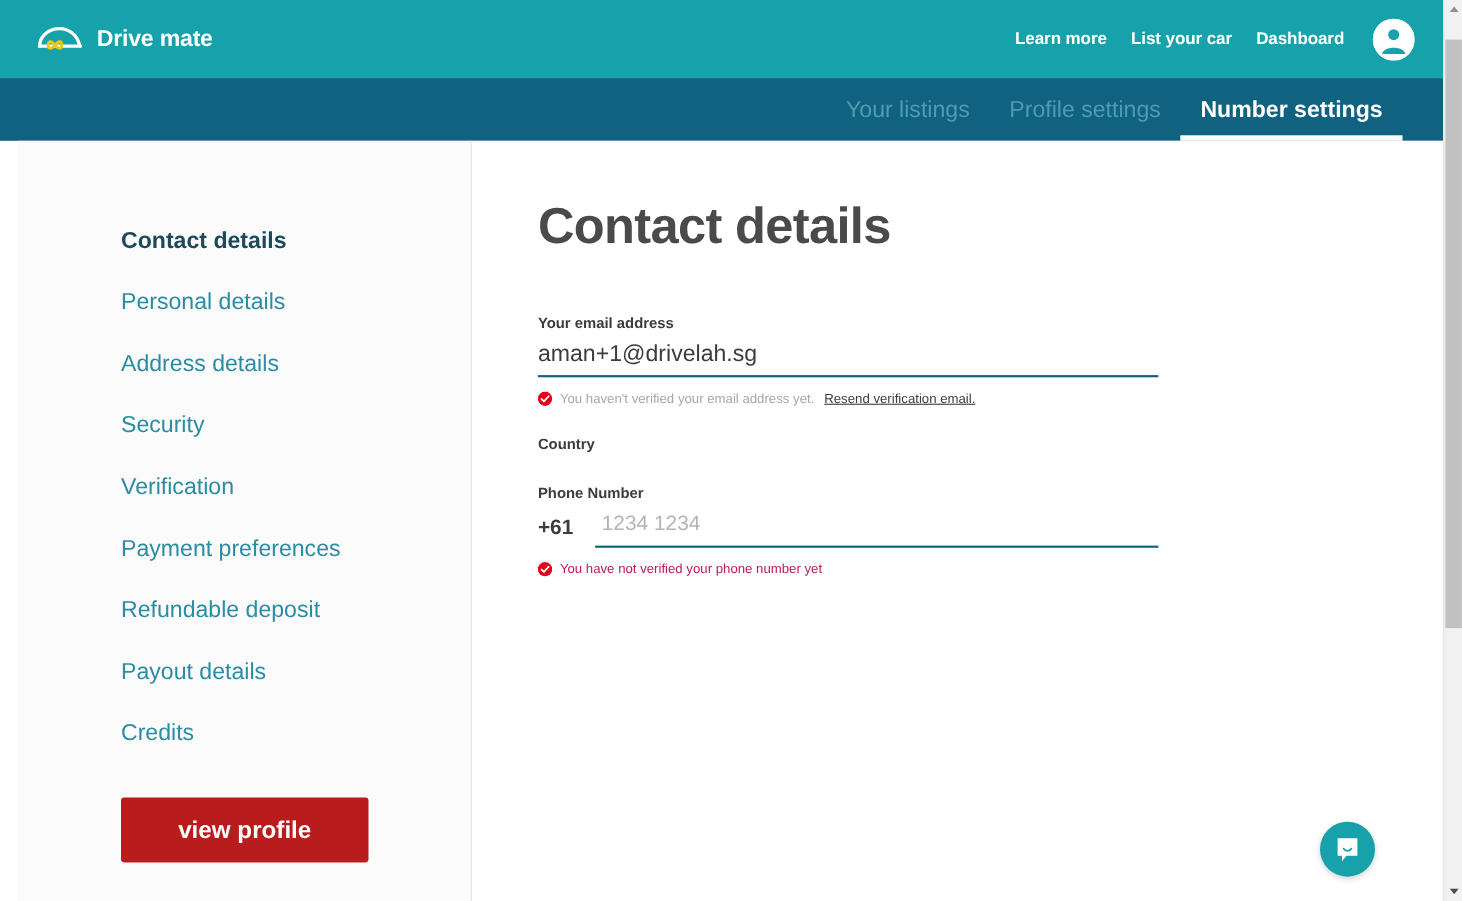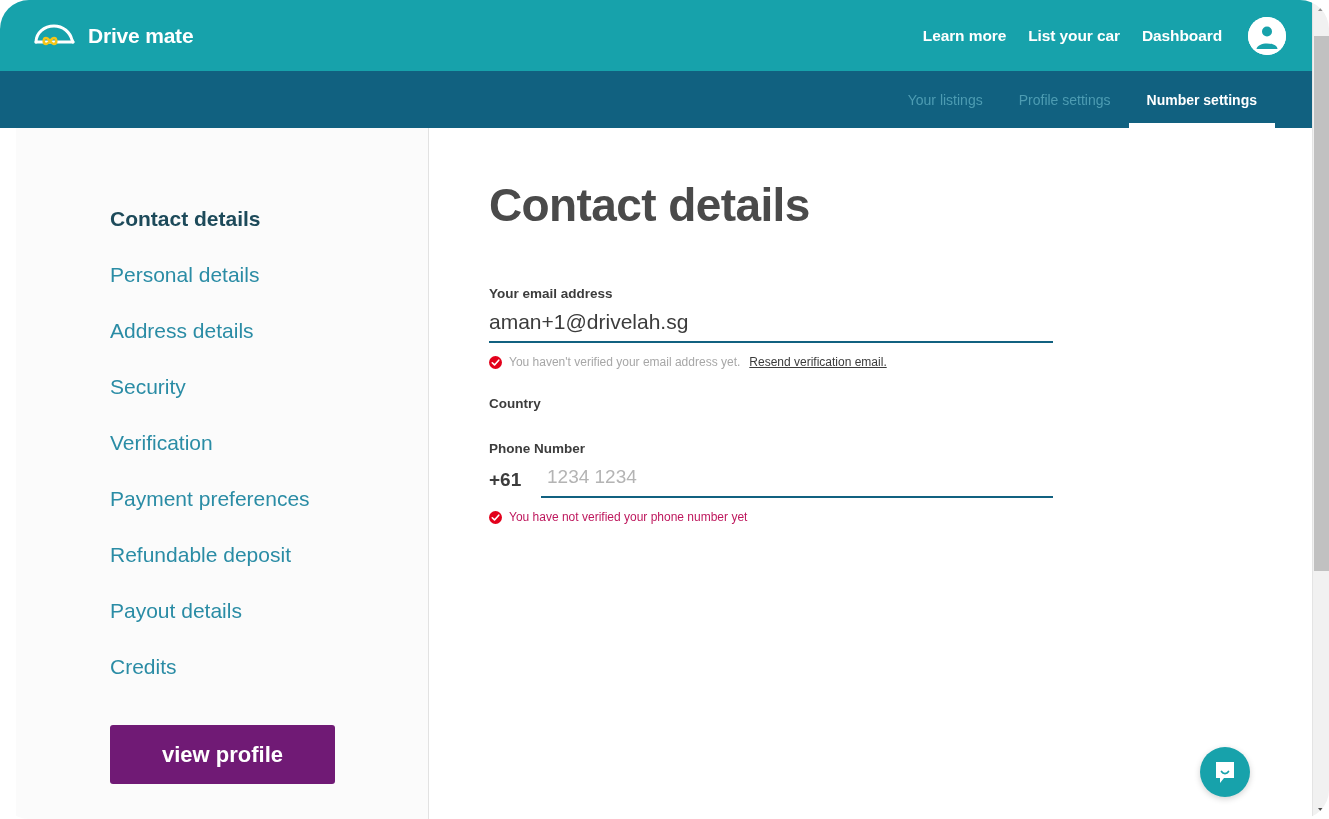--- a/index.html
+++ b/index.html
@@ -6,21 +6,20 @@
   html, body {
     width: 1329px; height: 819px;
     overflow: hidden;
     font-family: "Liberation Sans", sans-serif;
     background: #ffffff;
   }
   .page {
     position: relative;
     width: 1329px; height: 819px;
     overflow: hidden;
-    border-radius: 29px;
   }
   .viewport {
     position: absolute;
     top: 0; left: 0;
     width: 1312px; height: 819px;
     overflow: hidden;
     background: #ffffff;
   }
 
   
@@ -76,21 +75,21 @@
     justify-content: flex-end;
   }
   .subnav-inner {
     display: flex; align-items: stretch;
     height: 57px;
     margin-right: 37px;
   }
   .subnav-item {
     display: flex; align-items: center;
     padding: 4px 18px;
-    font-size: 14px;
+    font-size: 21px;
     color: #4d9cb2;
     cursor: pointer;
     position: relative;
     white-space: nowrap;
   }
   .subnav-item.active {
     color: #ffffff;
     font-weight: bold;
   }
   .subnav-item.active::after {
@@ -126,21 +125,21 @@
   }
   .sidebar-item.active {
     color: #1d4a5a;
     font-weight: bold;
   }
   .view-profile-wrap { padding: 30px 0 0 94px; }
   .view-profile-btn {
     display: inline-flex;
     align-items: center; justify-content: center;
     width: 225px; height: 59px;
-    background: #701a75;
+    background: #b91c1c;
     color: #ffffff;
     font-size: 22px;
     font-weight: bold;
     border: none;
     border-radius: 3px;
     cursor: pointer;
     font-family: "Liberation Sans", sans-serif;
   }
 
   

